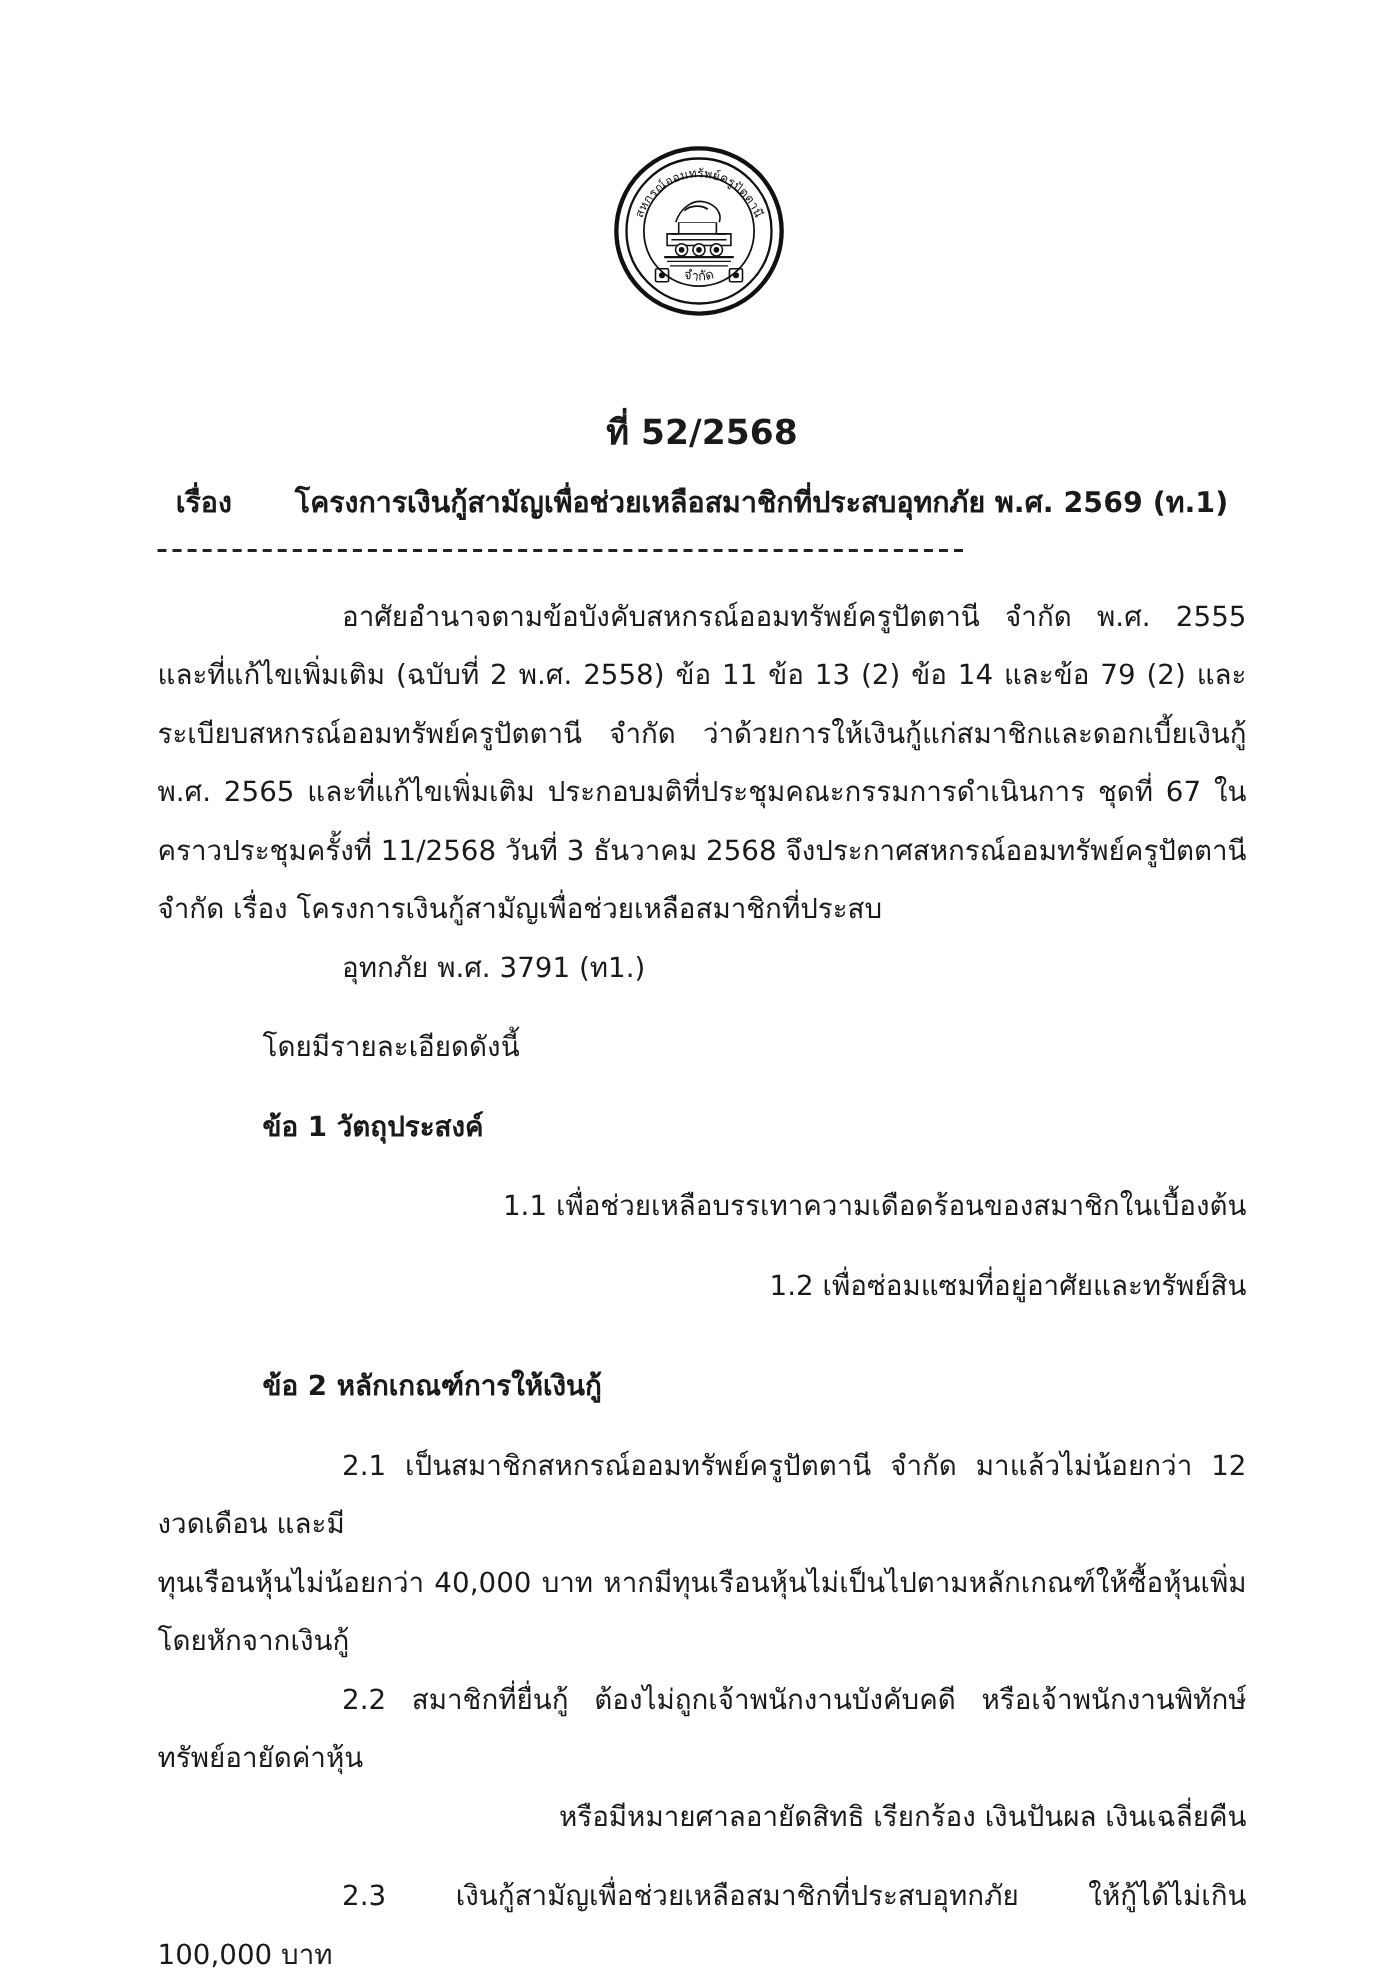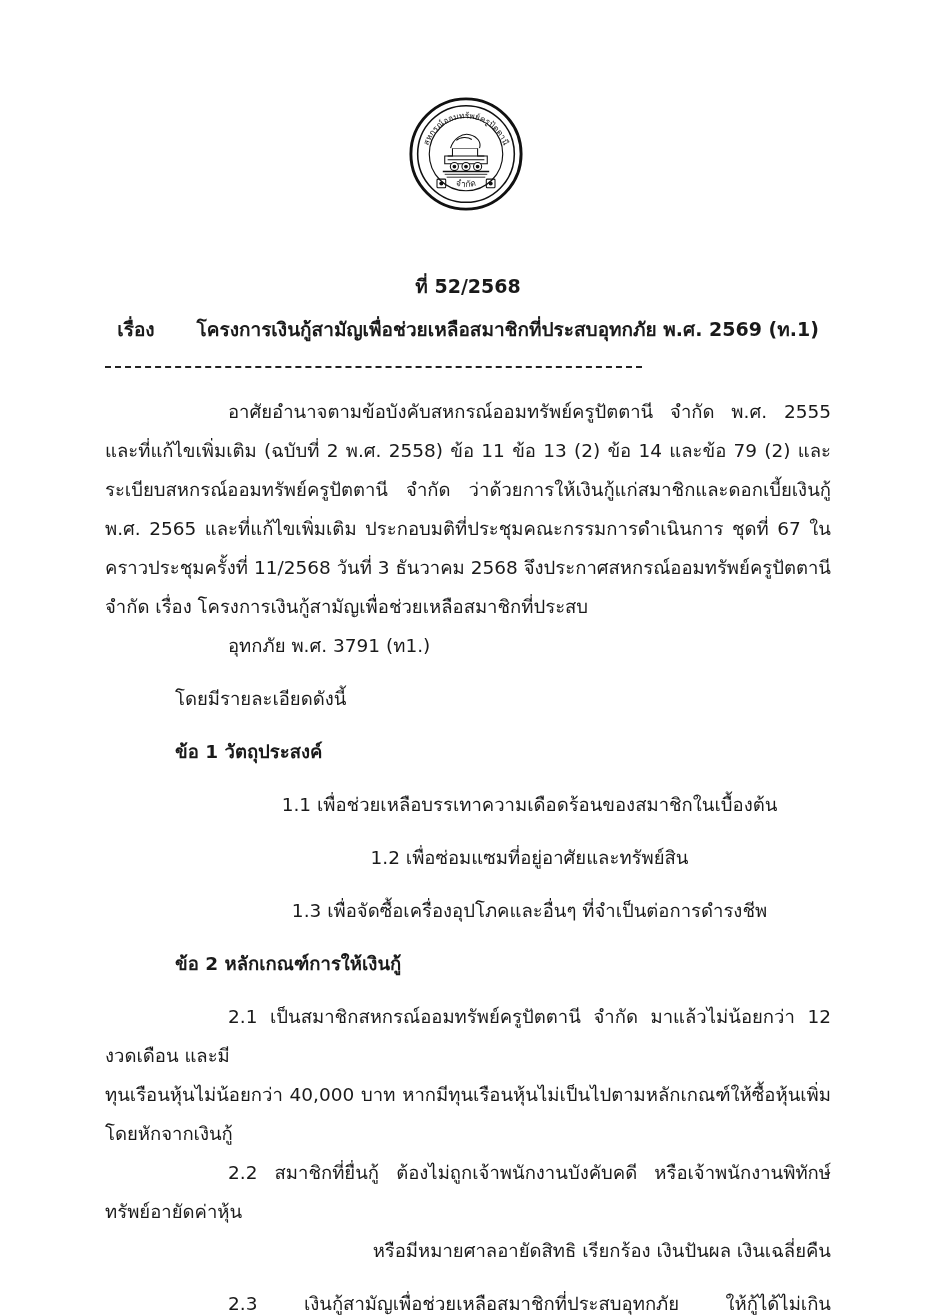--- a/index.html
+++ b/index.html
@@ -45,21 +45,21 @@
     width: 726px;
     text-align: center;
   }
   .doc-title {
     font-size: 19px;
     font-weight: bold;
     line-height: 1.5;
     letter-spacing: 0.1px;
   }
   .doc-number {
-    font-size: 19px;
+    font-size: 23px;
     font-weight: bold;
     line-height: 1.5;
     margin-top: 14px;
   }
   .subject-line {
     font-size: 19px;
     font-weight: bold;
     line-height: 1.5;
     margin-top: 14px;
     display: flex;
@@ -103,21 +103,21 @@
     text-align: left;
     text-indent: 70px;
   }
   p.heading {
     margin: 0;
     font-weight: bold;
     text-indent: 70px;
   }
   p.subitem {
     margin: 0;
-    text-align: center;
+    text-align: right;
     text-indent: 123px;
   }
   p.flow {
     margin: 0;
     text-align: justify;
     text-justify: inter-word;
     text-indent: 123px;
   }
   p.flow-tail {
     margin: 0;
@@ -205,21 +205,20 @@
     <div class="spacer-sm"></div>
 
     <p class="subitem">1.1 เพื่อช่วยเหลือบรรเทาความเดือดร้อนของสมาชิกในเบื้องต้น</p>
 
     <div class="spacer-sm"></div>
 
     <p class="subitem">1.2 เพื่อซ่อมแซมที่อยู่อาศัยและทรัพย์สิน</p>
 
     <div class="spacer-sm"></div>
 
-    <p class="subitem">1.3 เพื่อจัดซื้อเครื่องอุปโภคและอื่นๆ ที่จำเป็นต่อการดำรงชีพ</p>
 
     <div class="spacer-sm"></div>
 
     <p class="heading">ข้อ 2 หลักเกณฑ์การให้เงินกู้</p>
 
     <div class="spacer-sm"></div>
 
     <p class="flow">2.1 เป็นสมาชิกสหกรณ์ออมทรัพย์ครูปัตตานี จำกัด มาแล้วไม่น้อยกว่า 12 งวดเดือน และมี</p>
     <p class="flow-tail-justify">ทุนเรือนหุ้นไม่น้อยกว่า 40,000 บาท หากมีทุนเรือนหุ้นไม่เป็นไปตามหลักเกณฑ์ให้ซื้อหุ้นเพิ่มโดยหักจากเงินกู้</p>
 

